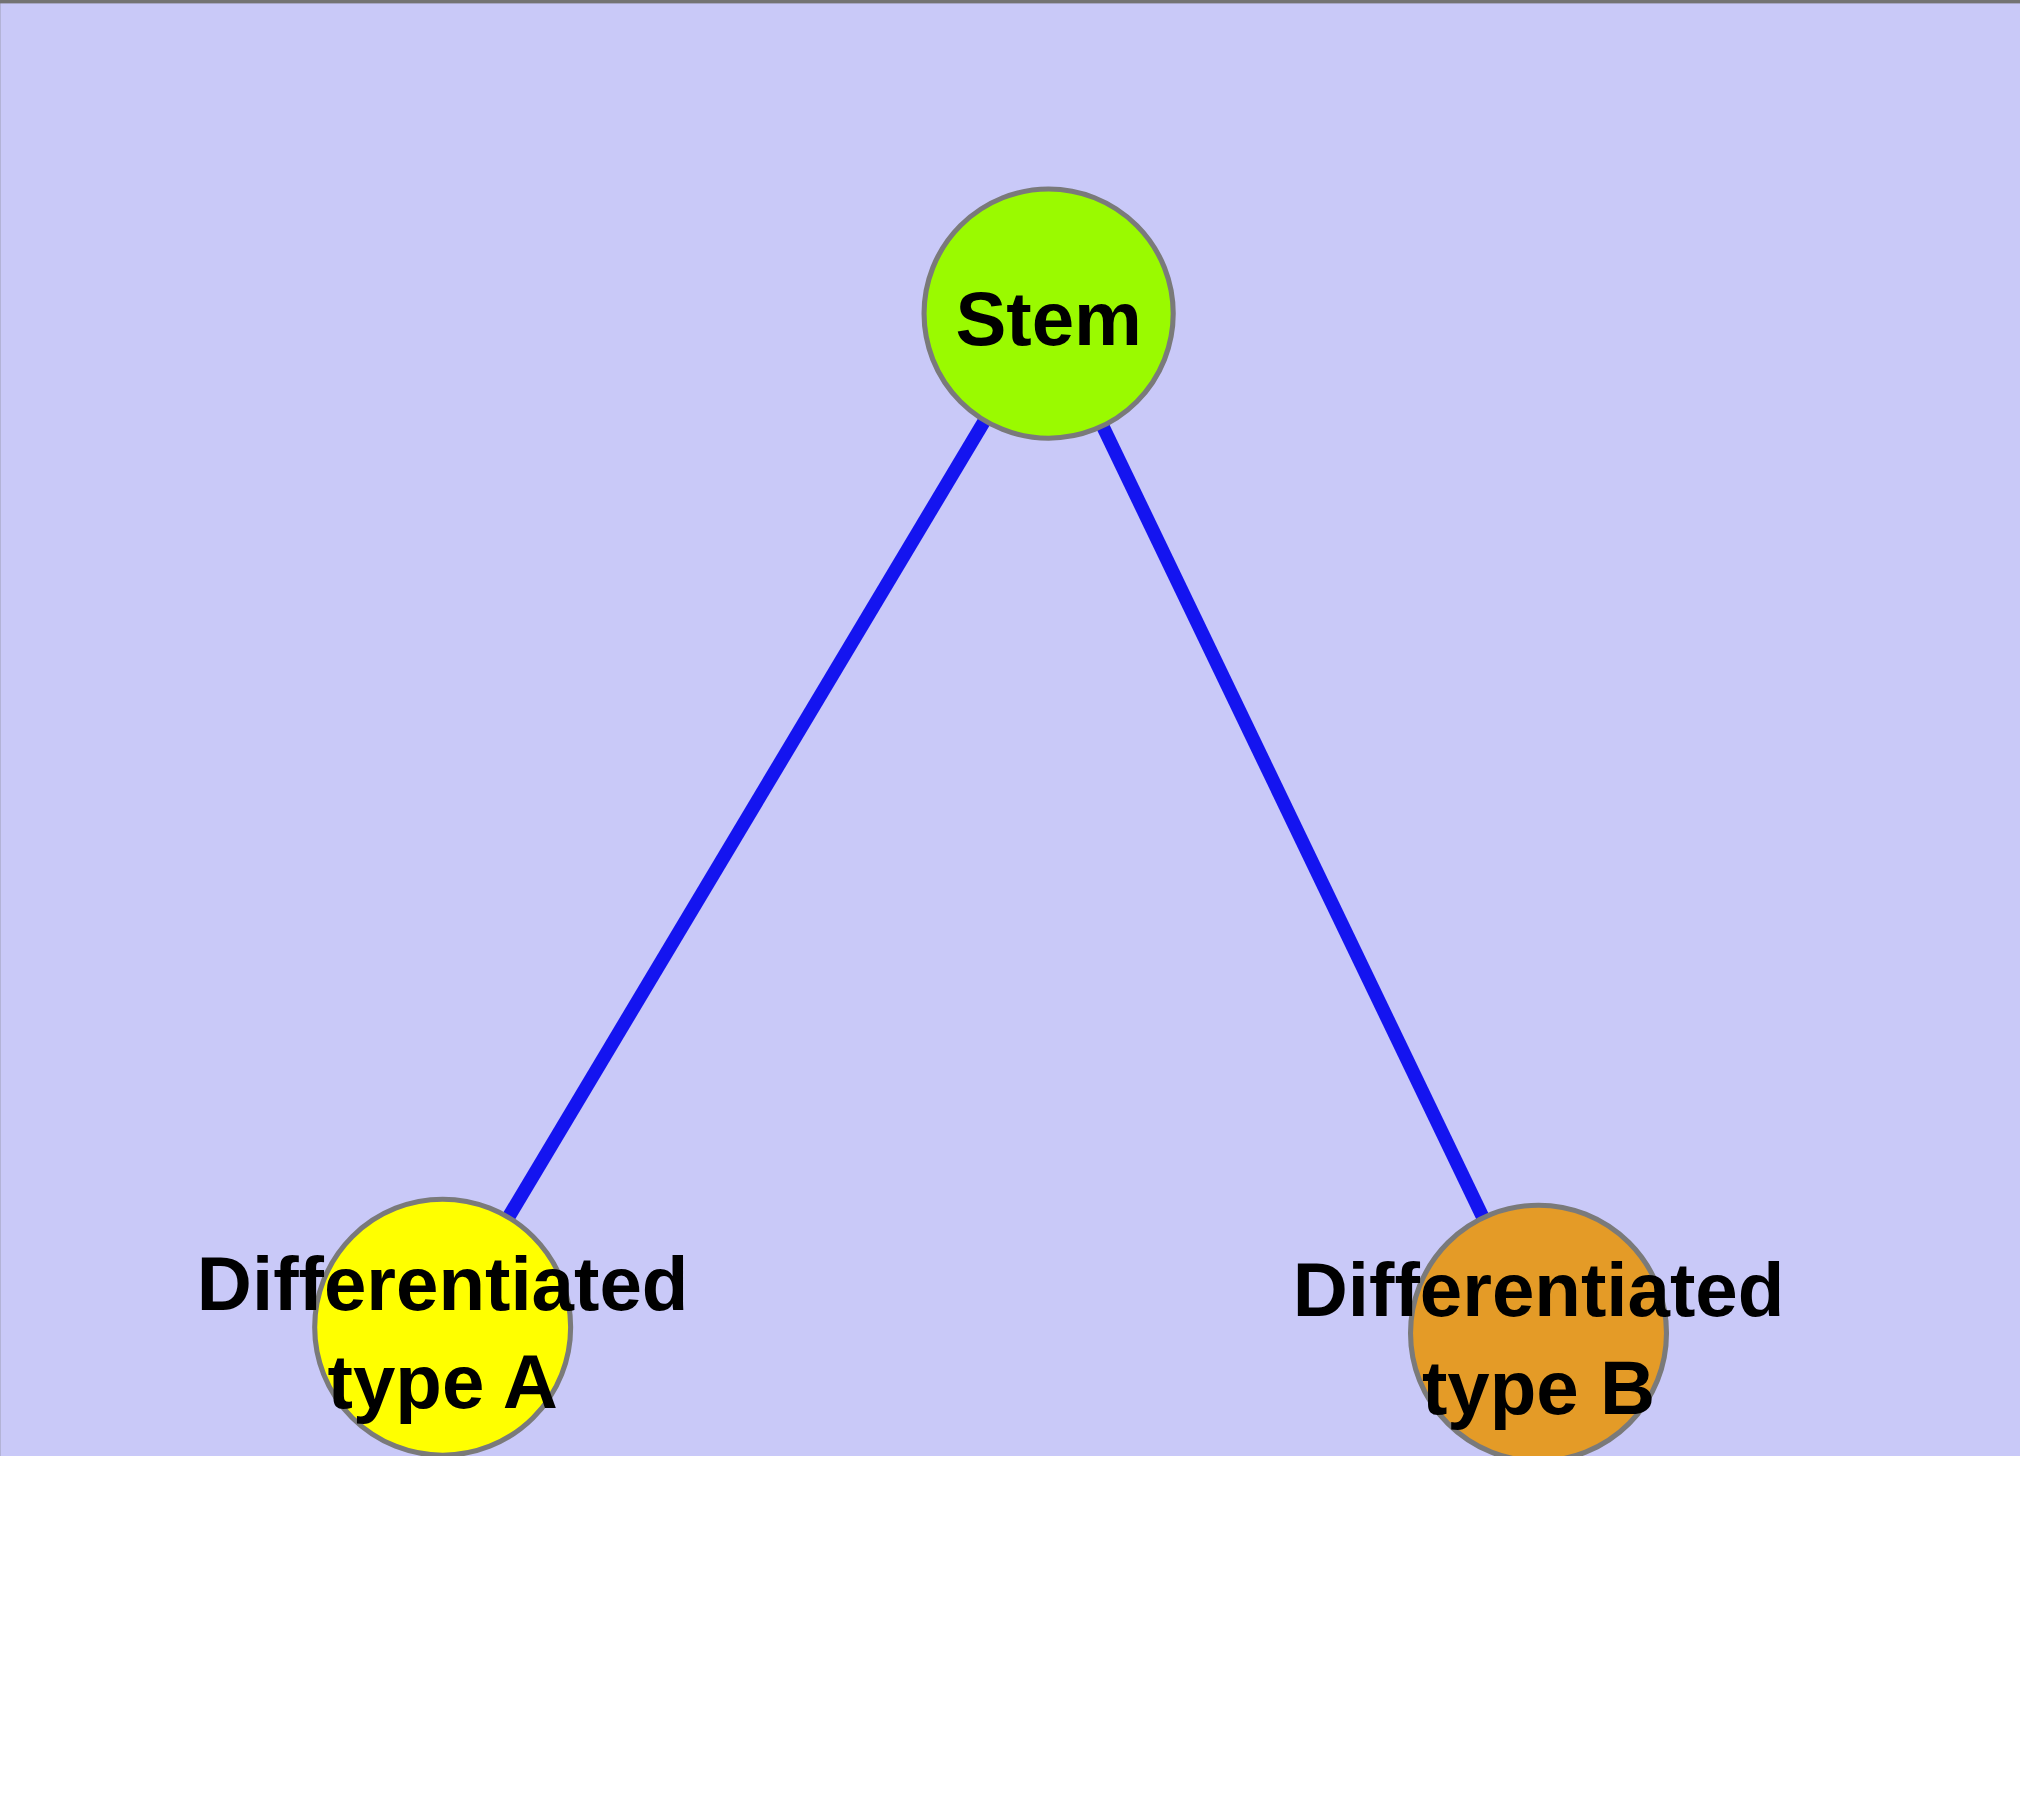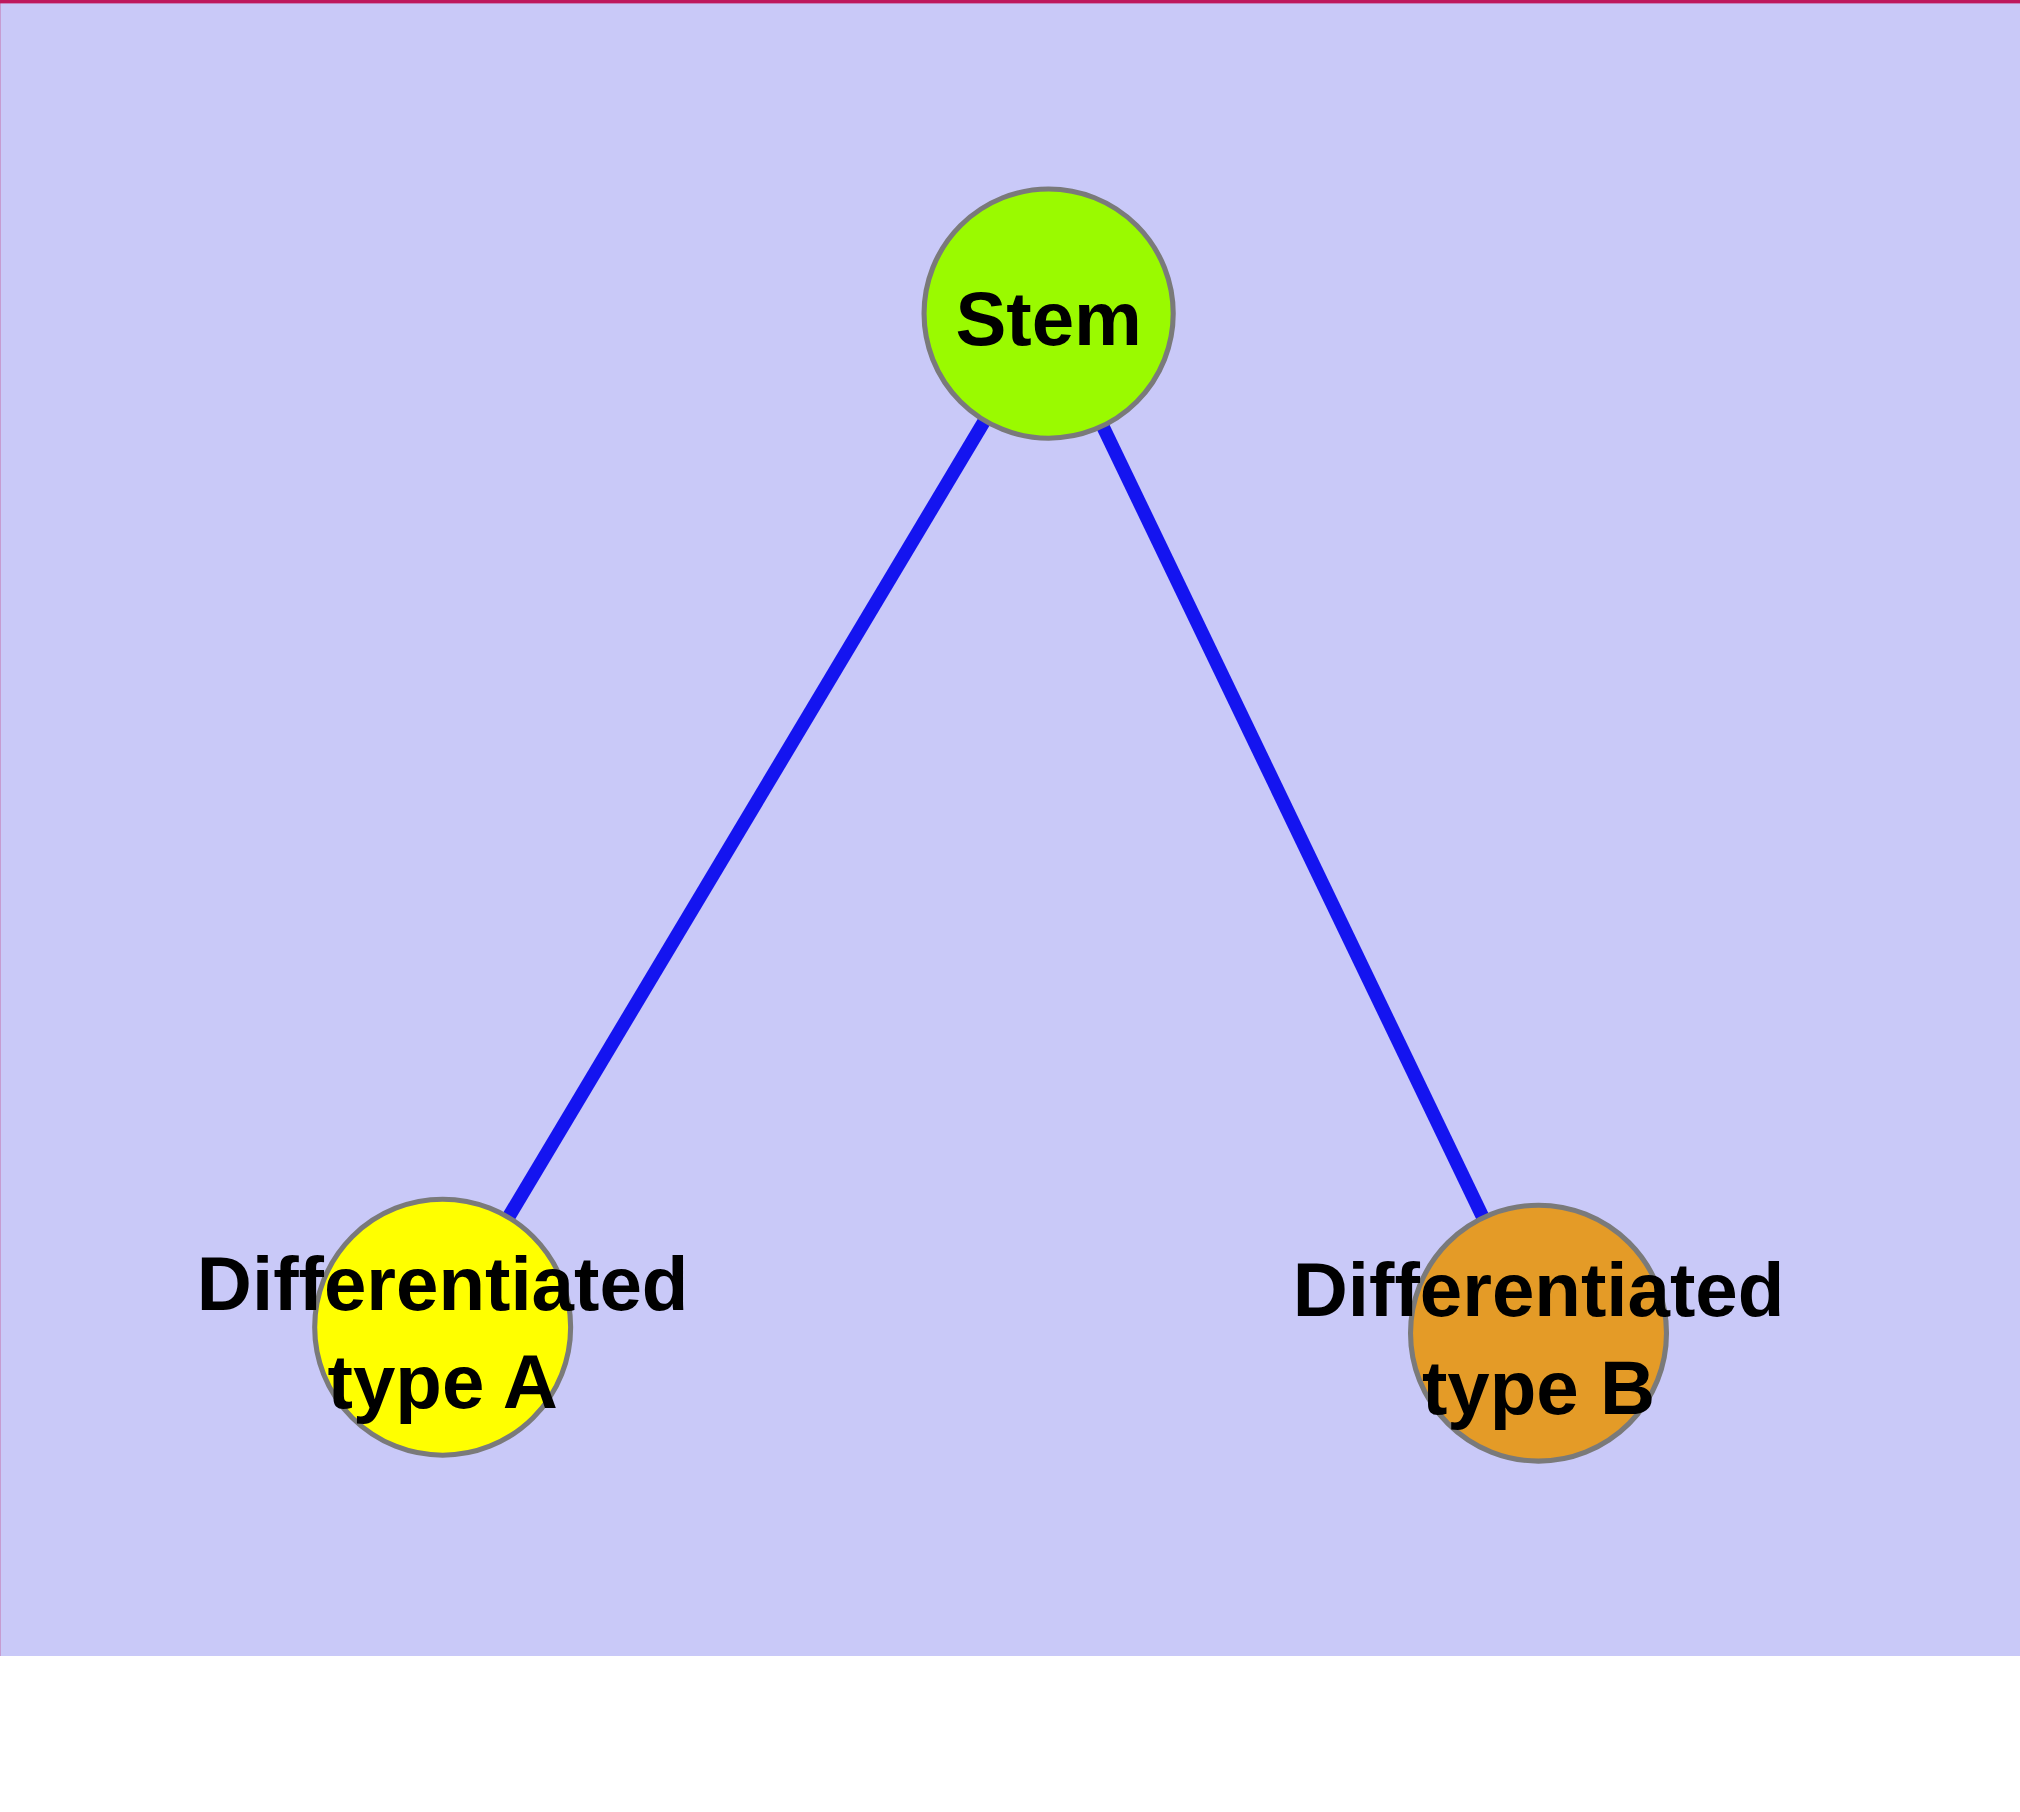--- a/index.html
+++ b/index.html
@@ -4,22 +4,22 @@
 <style>
   html, body {
     margin: 0;
     padding: 0;
     background: #ffffff;
     font-family: "Liberation Sans", sans-serif;
   }
   .canvas-wrap {
     position: relative;
     width: 2021px;
-    height: 1656px;
-    background: #be185d;
+    height: 1456px;
+    background: #737373;
     overflow: hidden;
   }
   svg.graph {
     display: block;
     width: 2021px;
     height: 1812px;
   }
   .edge {
     stroke-width: 16;
     fill: none;

